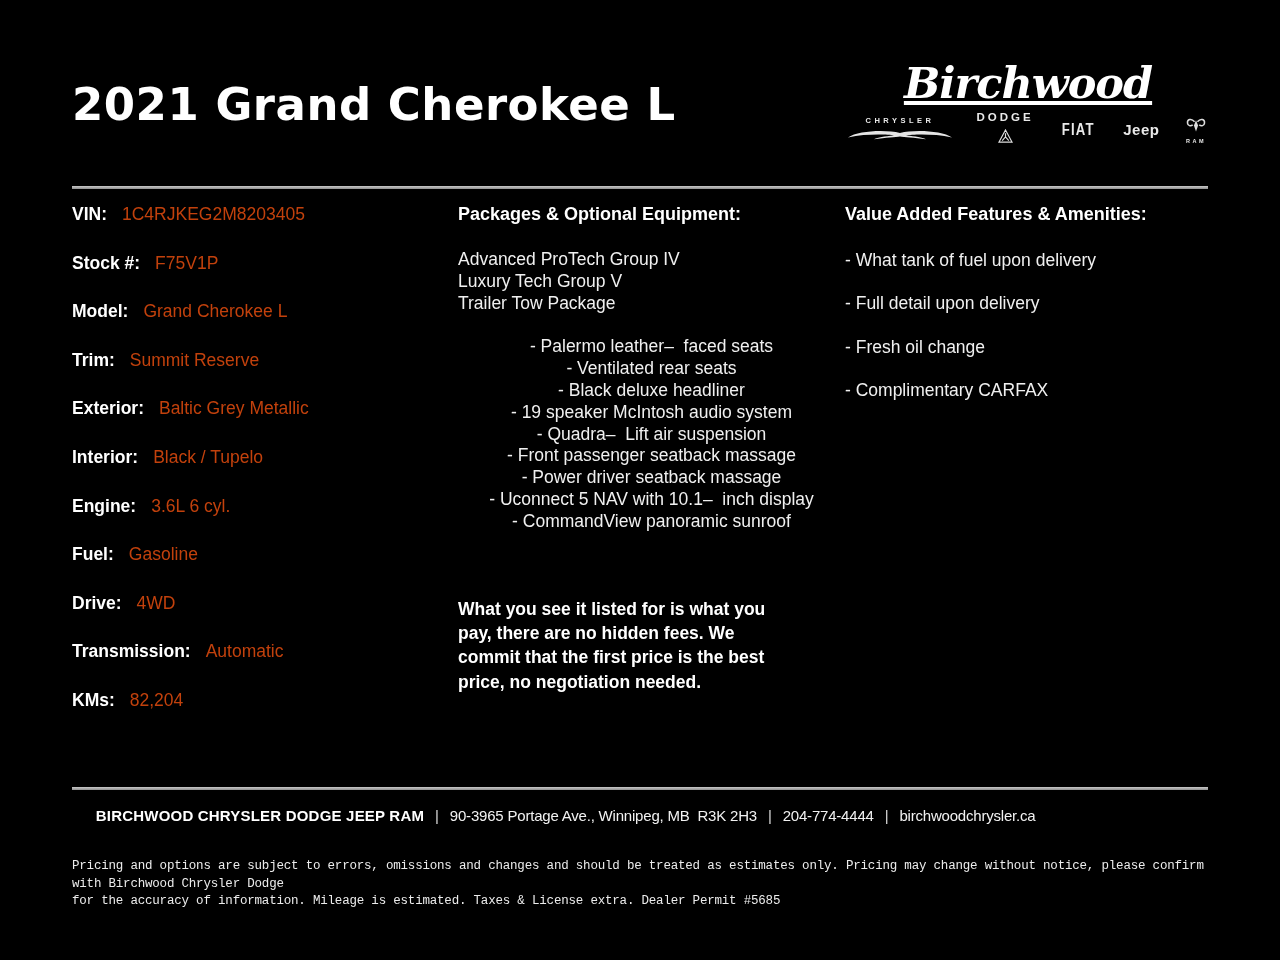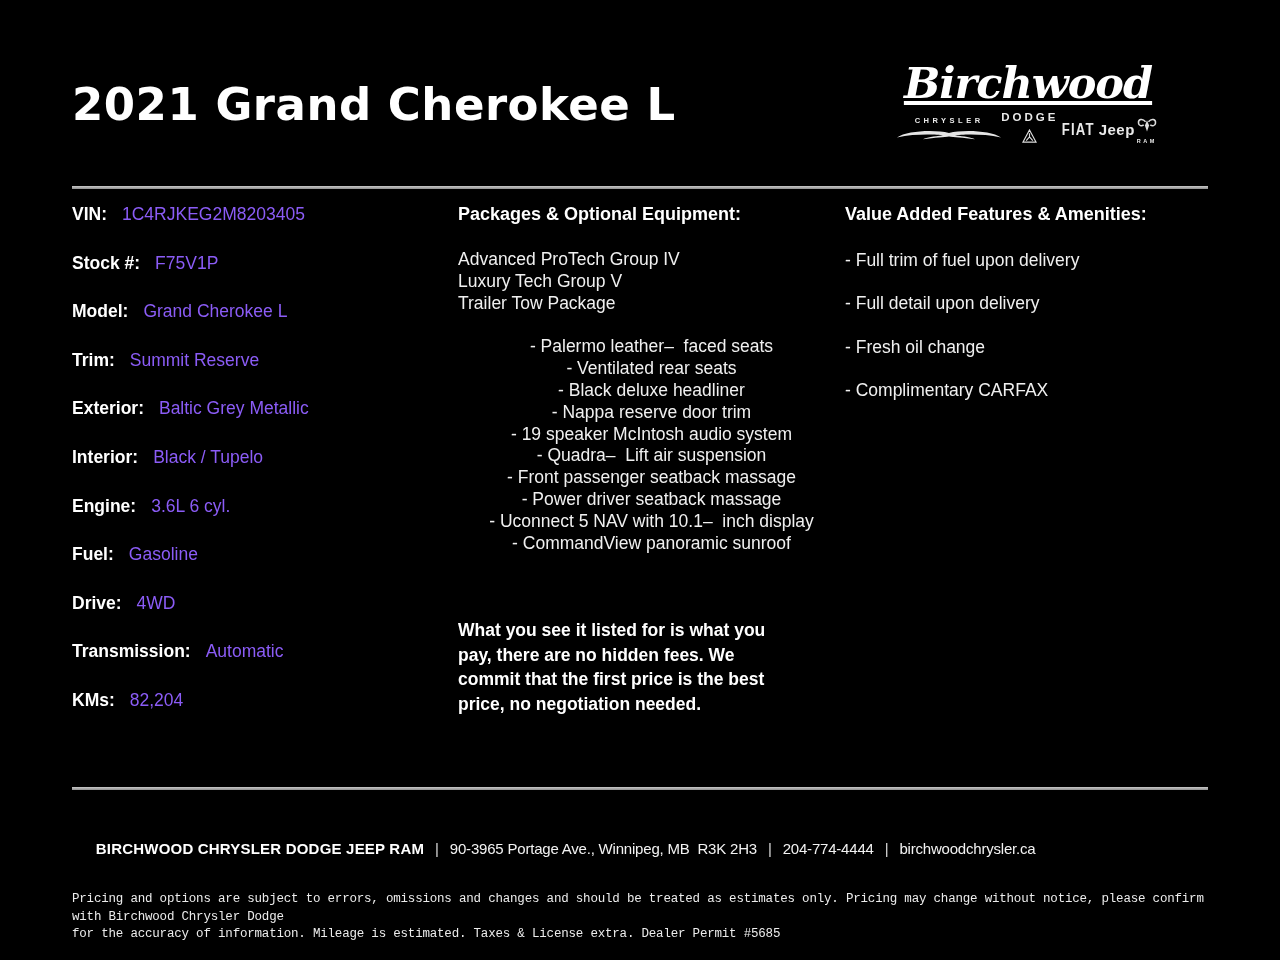--- a/index.html
+++ b/index.html
@@ -44,21 +44,21 @@
     font-size: 43px;
     line-height: 50px;
     letter-spacing: -1px;
     color: #ffffff;
     white-space: nowrap;
     text-decoration: underline;
   }
   .brands {
     margin-top: 3px;
     display: flex;
-    justify-content: center;
+    justify-content: space-between;
     align-items: center;
   }
   .brand { display: flex; flex-direction: column; align-items: center; color: #e9e9e9; }
   .chrysler-text { font-size: 7.5px; font-weight: bold; letter-spacing: 3.5px; margin-bottom: 1px; }
   .dodge { align-items: center; gap: 6px; }
   .dodge-text { font-size: 11.5px; font-weight: bold; letter-spacing: 3px; }
   .fiat-text { font-size: 16px; font-weight: 800; letter-spacing: 1.5px; transform: scaleX(0.82); }
   .jeep-text { font-size: 15px; font-weight: bold; letter-spacing: 0.5px; }
   .ram-text { font-size: 5.5px; font-weight: bold; letter-spacing: 2.5px; margin-top: 1px; }
 
@@ -79,21 +79,21 @@
   
   .spec-row {
     display: flex;
     gap: 15px;
     font-size: 17.5px;
     line-height: 22px;
     margin-bottom: 26.6px;
     white-space: pre-wrap;
   }
   .spec-label { font-weight: bold; color: #ffffff; }
-  .spec-value { color: #8b5cf6; }
+  .spec-value { color: #c2410c; }
 
   
   .col-heading {
     font-size: 18px;
     font-weight: bold;
     line-height: 22px;
     color: #ffffff;
   }
 
   
@@ -112,21 +112,21 @@
   
   .value-items { margin-top: 24px; }
   .value-item {
     font-size: 17.5px;
     line-height: 22px;
     margin-bottom: 21.3px;
     color: #f0f0f0;
   }
 
   
-  .footer { padding-top: 33px; }
+  .footer { }
   .dealer-line {
     font-size: 15px;
     letter-spacing: -0.2px;
     color: #f2f2f2;
     white-space: pre-wrap;
   }
   .dealer-name { font-weight: bold; letter-spacing: 0.2px; color: #ffffff; }
   .pipe { padding: 0 11px; color: #d9d9d9; }
   .disclaimer { margin-top: 17px; font-family: Liberation Mono, monospace; }
   .disclaimer-line {
@@ -246,41 +246,40 @@
       <div class="package-groups">
         <div class="package-group">Advanced ProTech Group IV</div>
         <div class="package-group">Luxury Tech Group V</div>
         <div class="package-group">Trailer Tow Package</div>
       </div>
 
       <div class="options-list">
         <div class="option-item">- Palermo leather–  faced seats</div>
         <div class="option-item">- Ventilated rear seats</div>
         <div class="option-item">- Black deluxe headliner</div>
-        <div class="option-item">- Nappa reserve door trim</div>
         <div class="option-item">- 19 speaker McIntosh audio system</div>
         <div class="option-item">- Quadra–  Lift air suspension</div>
         <div class="option-item">- Front passenger seatback massage</div>
         <div class="option-item">- Power driver seatback massage</div>
         <div class="option-item">- Uconnect 5 NAV with 10.1–  inch display</div>
         <div class="option-item">- CommandView panoramic sunroof</div>
       </div>
 
       <div class="promise">
         <div class="promise-line">What you see it listed for is what you</div>
         <div class="promise-line">pay, there are no hidden fees. We</div>
         <div class="promise-line">commit that the first price is the best</div>
         <div class="promise-line">price, no negotiation needed.</div>
       </div>
     </div>
 
     <div class="col value-col">
       <div class="col-heading">Value Added Features &amp; Amenities:</div>
       <div class="value-items">
-        <div class="value-item">- Full trim of fuel upon delivery</div>
+        <div class="value-item">- What tank of fuel upon delivery</div>
         <div class="value-item">- Full detail upon delivery</div>
         <div class="value-item">- Fresh oil change</div>
         <div class="value-item">- Complimentary CARFAX</div>
       </div>
     </div>
 
   </div>
 
   <div class="divider"></div>
 

